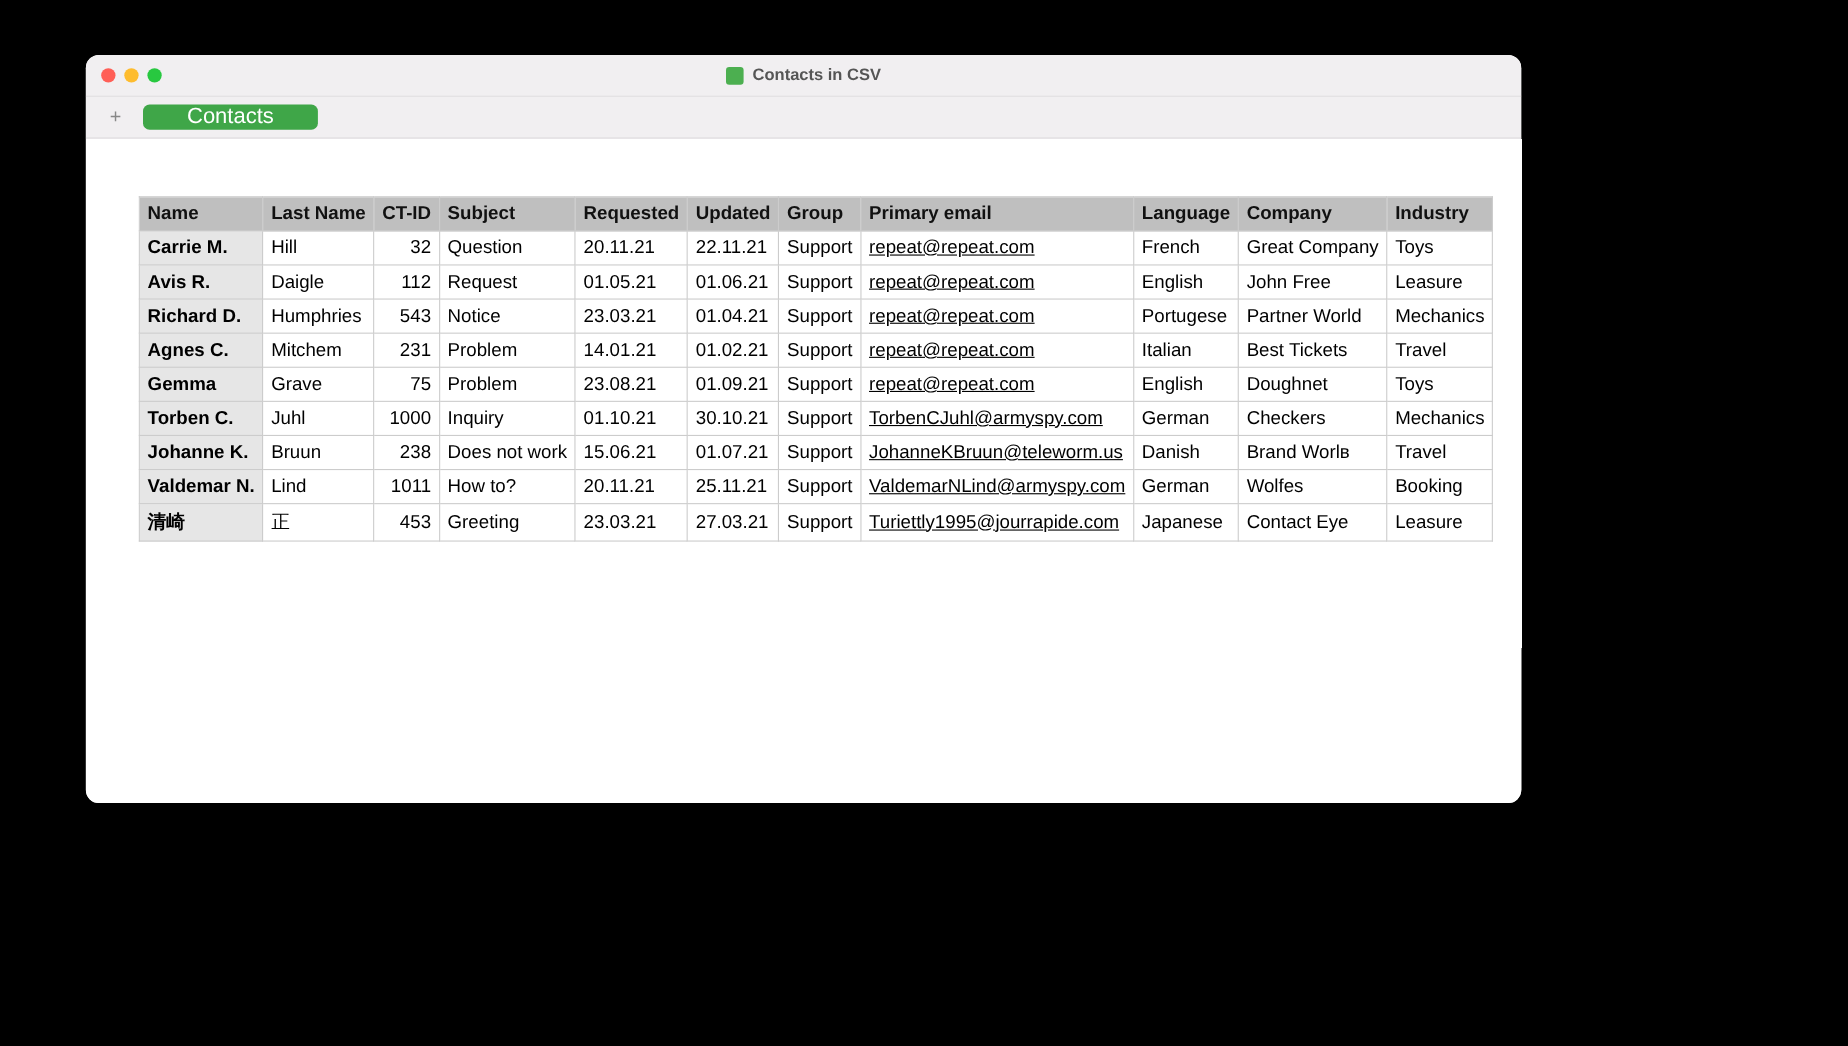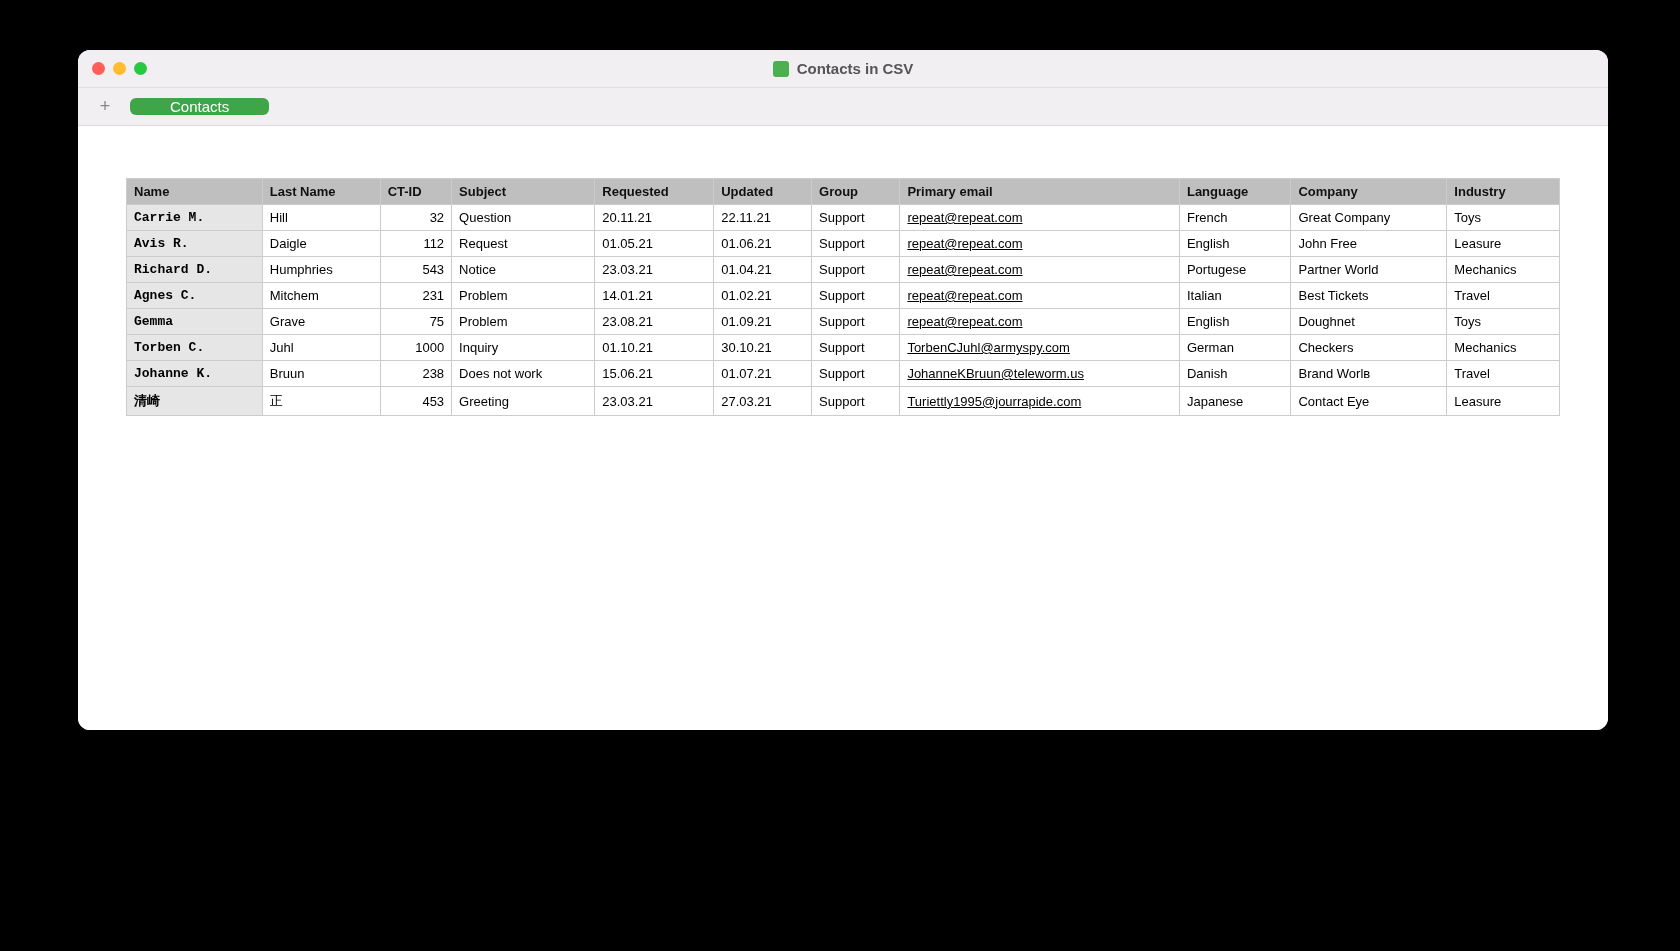--- a/index.html
+++ b/index.html
@@ -8,21 +8,21 @@
     background: #000;
     font-family: -apple-system, BlinkMacSystemFont, "Helvetica Neue", Arial, sans-serif;
     width: 1680px;
     height: 951px;
     position: relative;
   }
   .window {
     position: absolute;
     left: 78px;
     top: 50px;
-    width: 1530px;
+    width: 1305px;
     height: 680px;
     background: #fff;
     border-radius: 12px;
     box-shadow: 0 20px 60px rgba(0,0,0,0.5);
     overflow: hidden;
     display: flex;
     flex-direction: column;
   }
   .titlebar {
     height: 38px;
@@ -80,52 +80,51 @@
     align-items: center;
     justify-content: center;
     color: #888;
     font-size: 18px;
     font-weight: 300;
     cursor: pointer;
   }
   .sheet-tab {
     background: #3fa648;
     color: #fff;
-    font-size: 15px;
+    font-size: 20px;
     font-weight: 500;
     padding: 0 40px;
     border-radius: 6px;
     cursor: pointer;
   }
   .content {
     flex: 1;
     background: #fff;
     padding: 52px 48px;
     overflow: auto;
   }
   table {
     border-collapse: collapse;
     width: 100%;
-    font-size: 13px;
+    font-size: 17px;
   }
   th, td {
     border: 1px solid #ccc;
     padding: 5px 7px;
     text-align: left;
     white-space: nowrap;
   }
   thead th {
     background: #bfbfbf;
     font-weight: 700;
     color: #111;
   }
   tbody td.name-col {
     background: #e6e6e6;
     font-weight: 700;
-    font-family: Liberation Mono, monospace;
   }
   td.num { text-align: right; }
   a.email {
     color: #000;
   }
 </style>
 </head>
 <body>
 
 <div class="window">
@@ -250,20 +249,33 @@
             <td>Does not work</td>
             <td>15.06.21</td>
             <td>01.07.21</td>
             <td>Support</td>
             <td><a class="email" href="#">JohanneKBruun@teleworm.us</a></td>
             <td>Danish</td>
             <td>Brand Worlв</td>
             <td>Travel</td>
           </tr>
           <tr>
+            <td class="name-col">Valdemar N.</td>
+            <td>Lind</td>
+            <td class="num">1011</td>
+            <td>How to?</td>
+            <td>20.11.21</td>
+            <td>25.11.21</td>
+            <td>Support</td>
+            <td><a class="email" href="#">ValdemarNLind@armyspy.com</a></td>
+            <td>German</td>
+            <td>Wolfes</td>
+            <td>Booking</td>
+          </tr>
+          <tr>
             <td class="name-col">清崎</td>
             <td>正</td>
             <td class="num">453</td>
             <td>Greeting</td>
             <td>23.03.21</td>
             <td>27.03.21</td>
             <td>Support</td>
             <td><a class="email" href="#">Turiettly1995@jourrapide.com</a></td>
             <td>Japanese</td>
             <td>Contact Eye</td>

